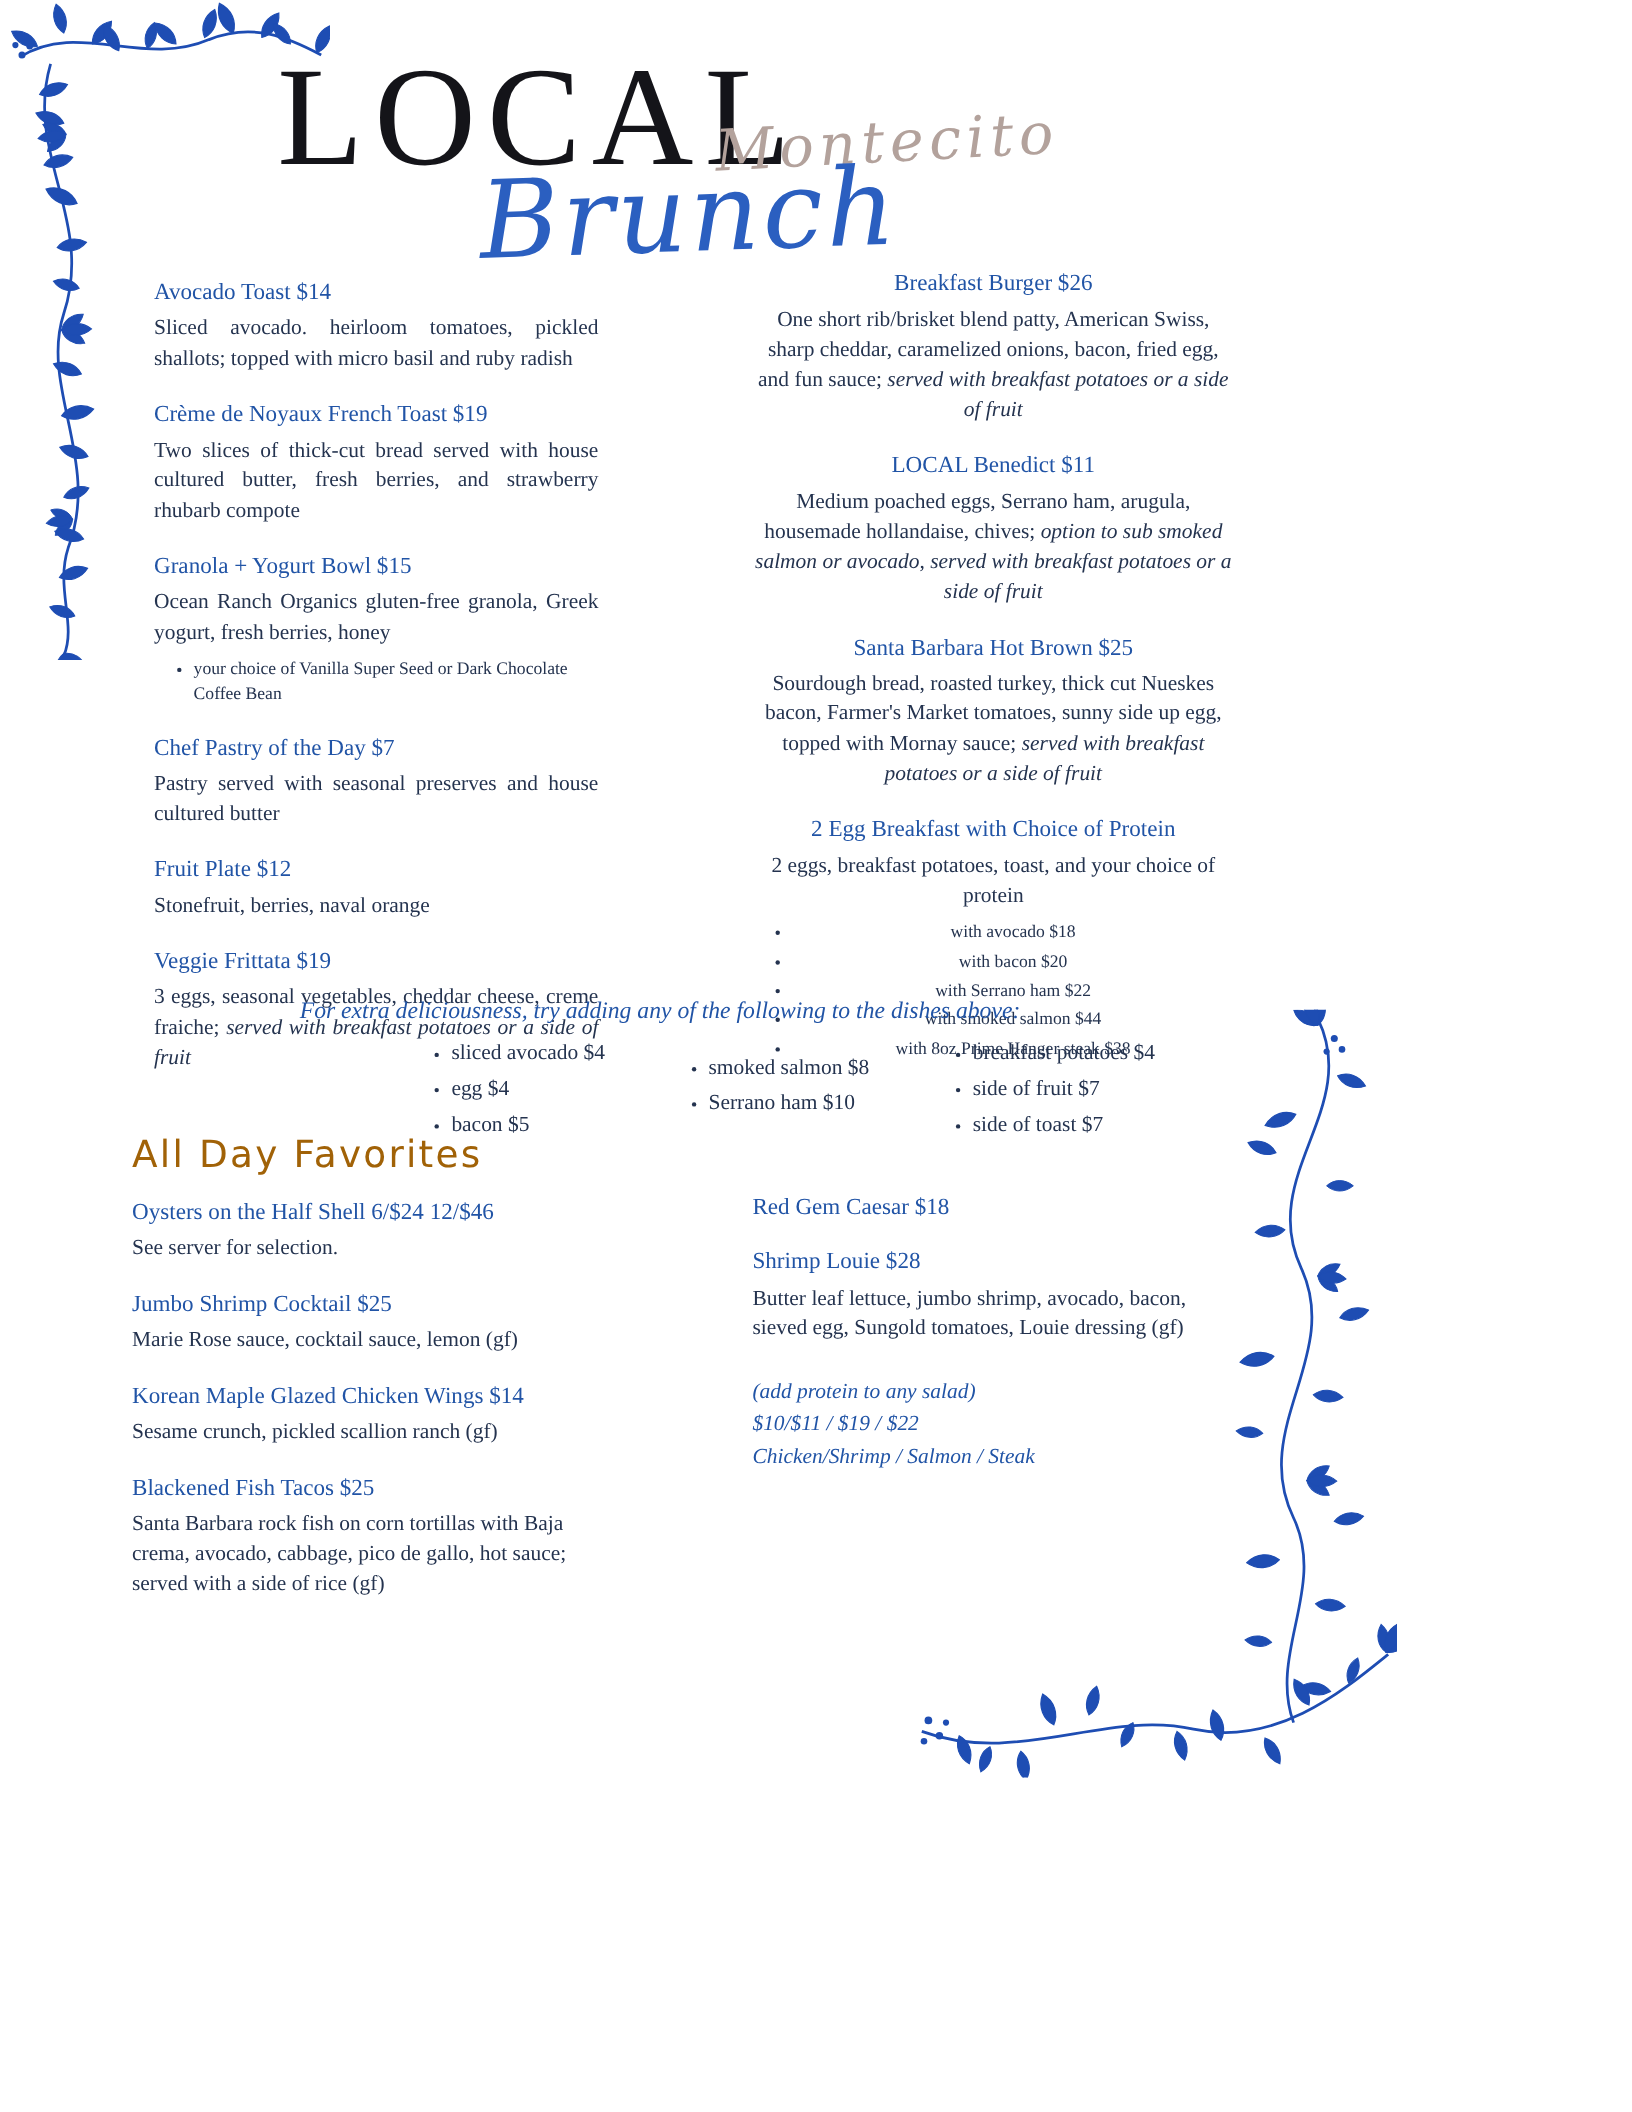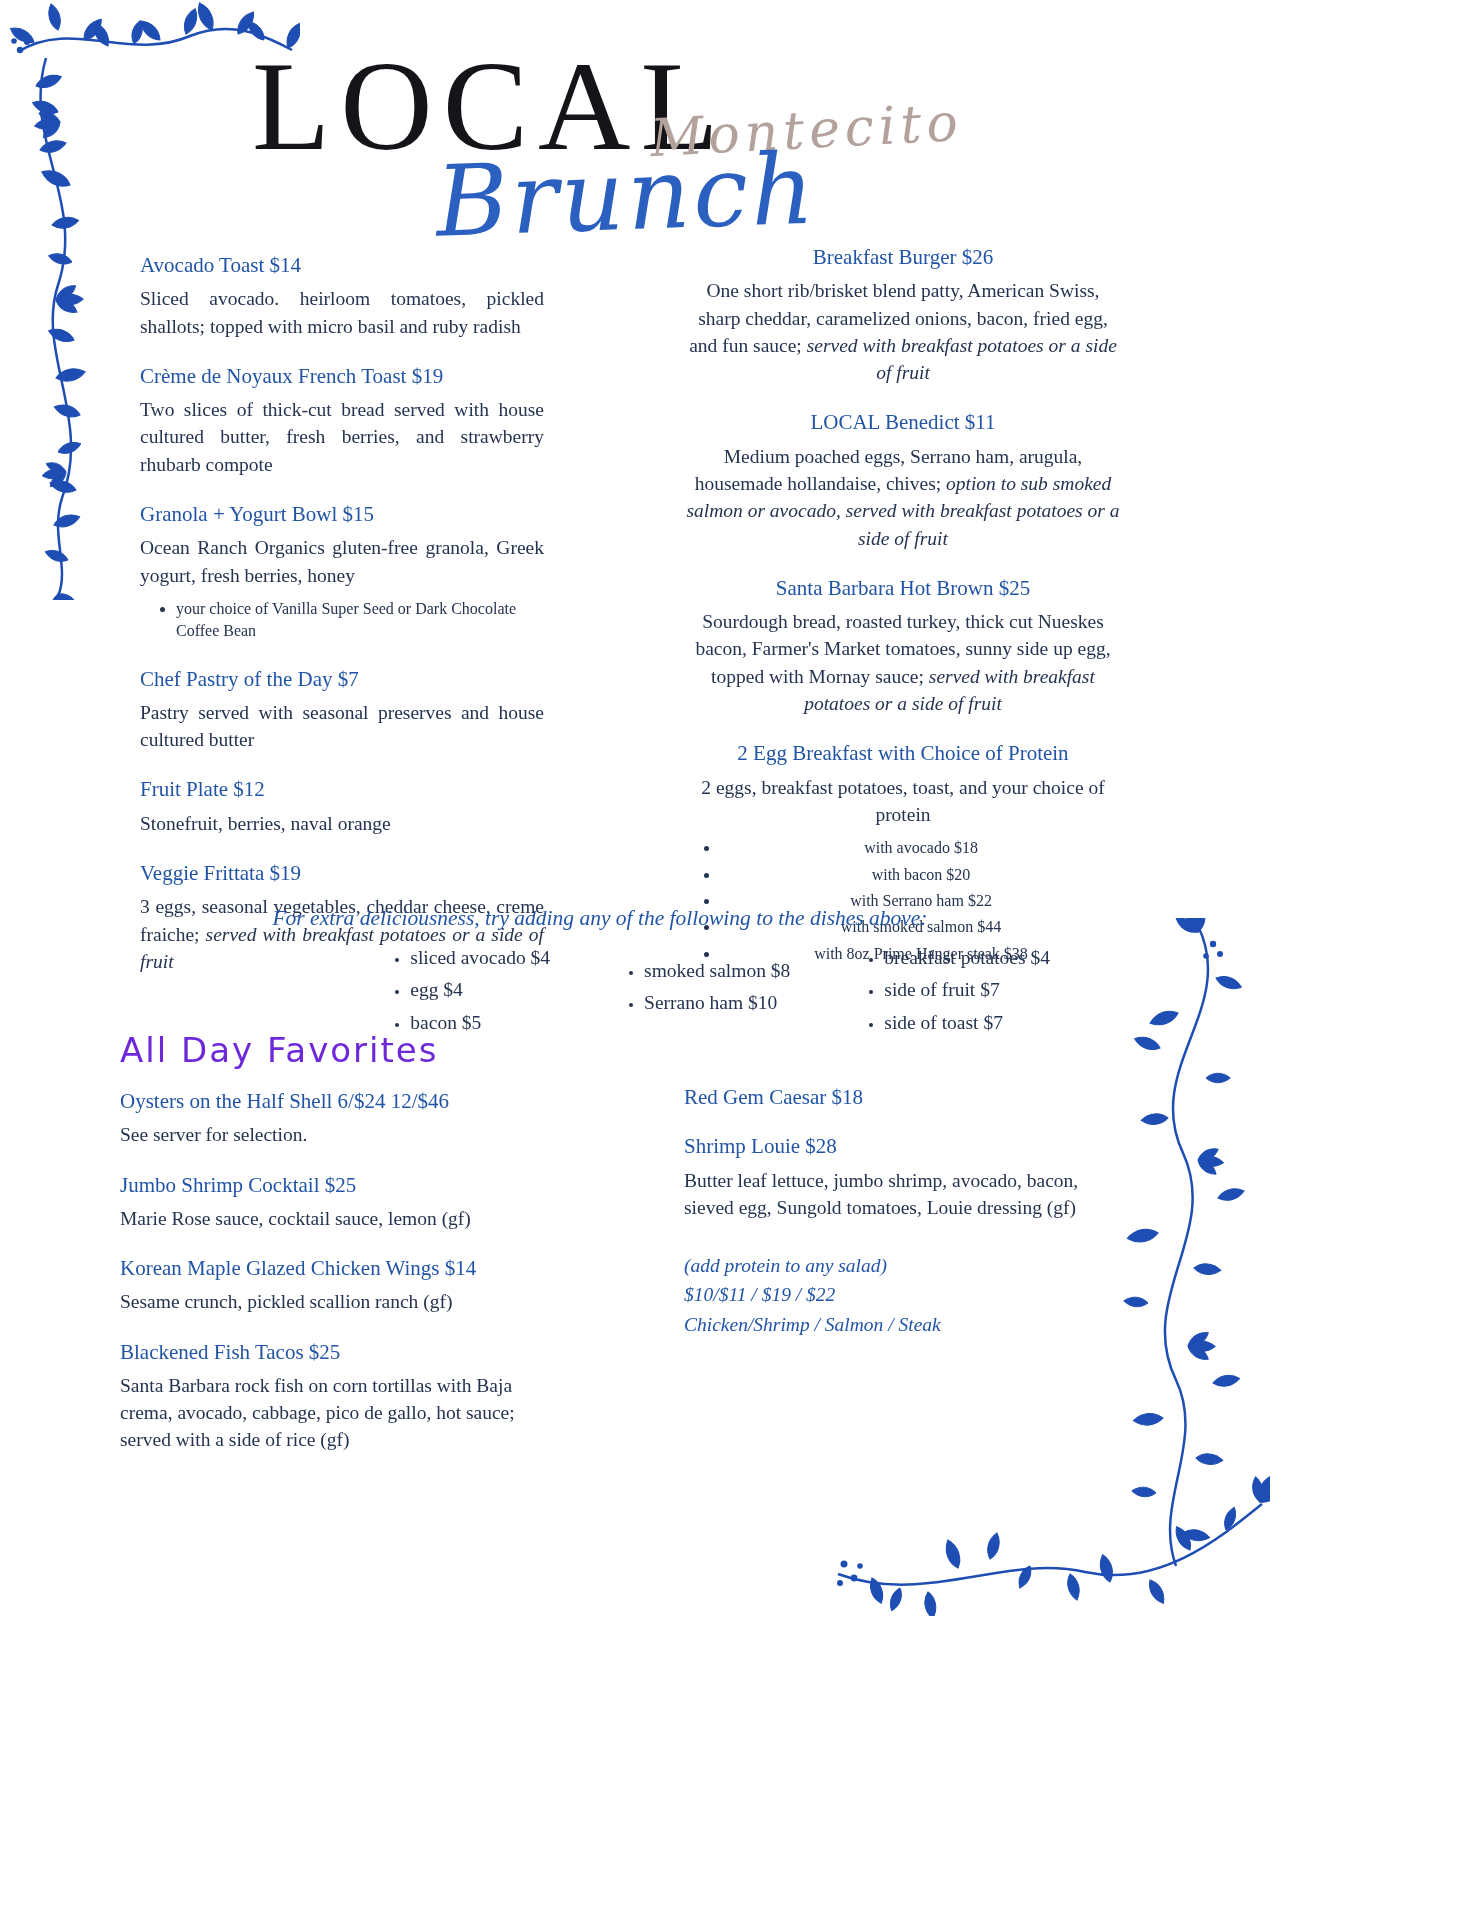--- a/index.html
+++ b/index.html
@@ -70,21 +70,21 @@
   .addons-cols ul { margin: 0; padding-left: 22px; list-style: disc; }
   .addons-cols li { font-size: 19.5px; line-height: 1.35; margin-bottom: 6px; }
   .addons-cols li::marker { color: #24334f; font-size: 15px; }
   .addons-col-offset { padding-top: 13px; }
 
   
   .allday-heading {
     position: absolute; left: 120px; top: 1030px; margin: 0;
     font-family: "DejaVu Sans", sans-serif;
     font-size: 34px; font-weight: 400; letter-spacing: 2px;
-    color: #6d28d9;
+    color: #a16207;
   }
   .protein-note { margin-top: 30px; }
   .protein-note p {
     margin: 0; font-size: 19.5px; line-height: 1.5;
     font-style: italic; color: #2154a6;
   }
 </style>
 </head>
 <body>
 

